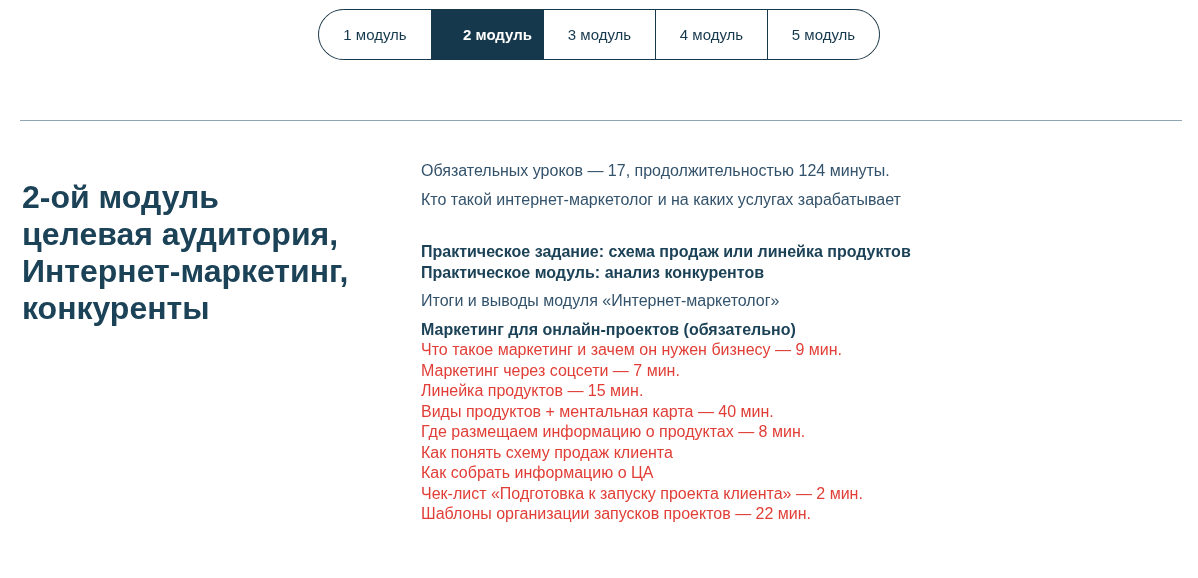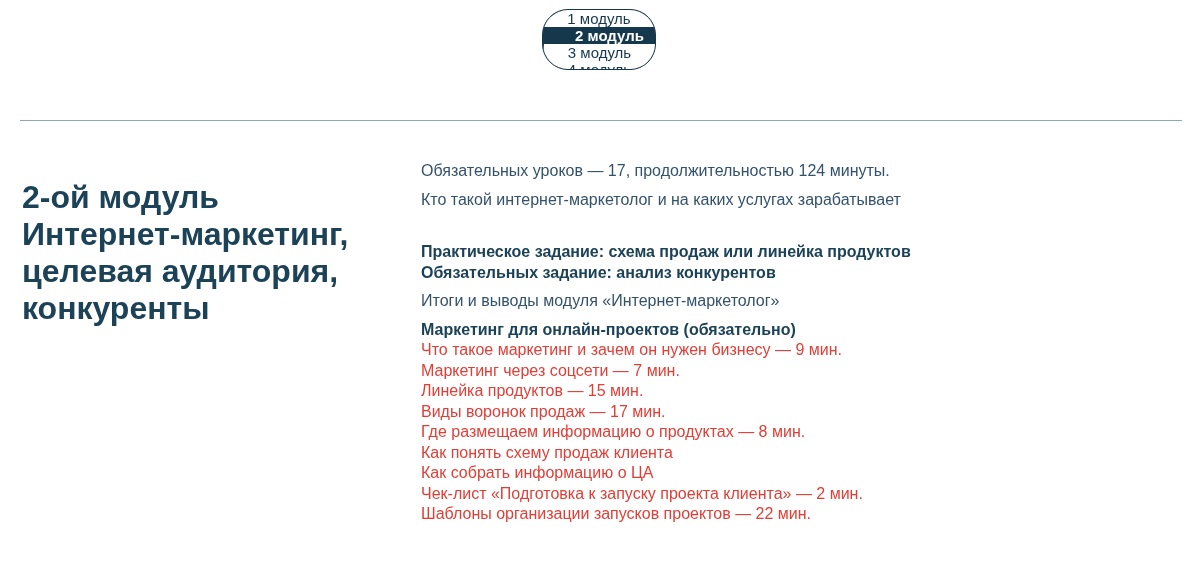--- a/index.html
+++ b/index.html
@@ -19,26 +19,25 @@
     overflow: hidden;
     position: relative;
   }
   
   .tabbar {
     position: absolute;
     top: 9px;
     left: 50%;
     transform: translateX(-50%);
     display: flex;
-    height: 61px;
+    height: 51px;
     border: 1.5px solid var(--navy);
     border-radius: 26px;
     overflow: hidden;
     background: #404040;
-    flex-direction: column;
   }
   .tab {
     width: 112px;
     display: flex;
     align-items: center;
     justify-content: center;
     font-size: 15px;
     color: var(--navy);
     cursor: pointer;
     user-select: none;
@@ -115,54 +114,54 @@
       <span>5 модуль</span>
     </div>
   </nav>
 
 <hr class="divider">
 
 <h1 class="module-title">
 
     <div>2-ой модуль</div>
 
+    <div>целевая аудитория,</div>
+
     <div>Интернет-маркетинг,</div>
-
-    <div>целевая аудитория,</div>
 
     <div>конкуренты</div>
   </h1>
 
 <section class="module-details">
 
   <p class="para">Обязательных уроков — 17, продолжительностью 124 минуты.</p>
 
   <p class="para gap-md">Кто такой интернет-маркетолог и на каких услугах зарабатывает</p>
 
   <div class="gap-lg">
 
       <div class="bold-line">Практическое задание: схема продаж или линейка продуктов</div>
 
-      <div class="bold-line">Обязательных задание: анализ конкурентов</div>
+      <div class="bold-line">Практическое модуль: анализ конкурентов</div>
     </div>
 
   <p class="para gap-md">Итоги и выводы модуля «Интернет-маркетолог»</p>
 
   <p class="para gap-md bold-line">Маркетинг для онлайн-проектов (обязательно)</p>
 
   <div>
 
       <div class="lesson-line">Что такое маркетинг и зачем он нужен бизнесу — 9 мин.</div>
 
       <div class="lesson-line">Маркетинг через соцсети — 7 мин.</div>
 
       <div class="lesson-line">Линейка продуктов — 15 мин.</div>
 
+      <div class="lesson-line">Виды продуктов + ментальная карта — 40 мин.</div>
 
-      <div class="lesson-line">Виды воронок продаж — 17 мин.</div>
 
       <div class="lesson-line">Где размещаем информацию о продуктах — 8 мин.</div>
 
       <div class="lesson-line">Как понять схему продаж клиента</div>
 
       <div class="lesson-line">Как собрать информацию о ЦА</div>
 
 
       <div class="lesson-line">Чек-лист «Подготовка к запуску проекта клиента» — 2 мин.</div>
 

